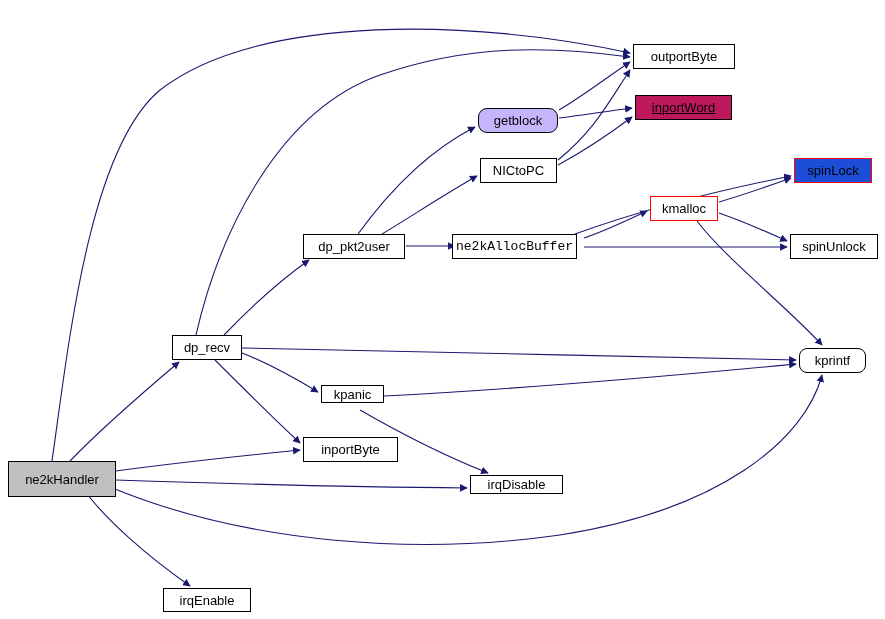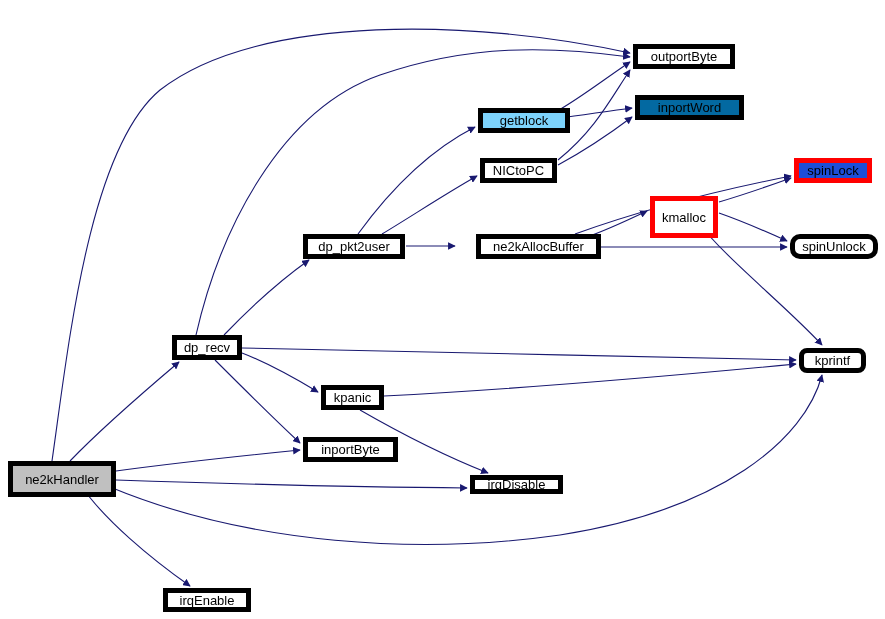--- a/index.html
+++ b/index.html
@@ -18,21 +18,21 @@
   #edges {
     position: absolute;
     left: 0;
     top: 0;
     width: 885px;
     height: 619px;
   }
   .node {
     position: absolute;
     box-sizing: border-box;
-    border: 5px solid #4d7c0f;
+    border: 1px solid #4d7c0f;
     background: #ffffff;
     display: flex;
     align-items: center;
     justify-content: center;
     font-size: 13px;
     color: #000000;
     white-space: nowrap;
     cursor: pointer;
   }
 </style>
@@ -69,28 +69,28 @@
       <path d="M584,238 C605,231 626,221 647,211" fill="none" stroke="#191970" stroke-width="1.1" marker-end="url(#arrowhead)"></path>
       <path d="M575,234 C650,207 720,190 791,176" fill="none" stroke="#191970" stroke-width="1.1" marker-end="url(#arrowhead)"></path>
       <path d="M584,247 C652,247 720,247 787,247" fill="none" stroke="#191970" stroke-width="1.1" marker-end="url(#arrowhead)"></path>
       <path d="M719,202 C743,195 766,187 791,178" fill="none" stroke="#191970" stroke-width="1.1" marker-end="url(#arrowhead)"></path>
       <path d="M719,213 C742,221 765,231 787,241" fill="none" stroke="#191970" stroke-width="1.1" marker-end="url(#arrowhead)"></path>
       <path d="M697,221 C725,258 785,305 822,345" fill="none" stroke="#191970" stroke-width="1.1" marker-end="url(#arrowhead)"></path>
     </svg>
   <div id="nodes">
       <div class="node" style="left: 8px; top: 461px; width: 108px; height: 36px; background: rgb(192, 192, 192); border-color: rgb(0, 0, 0);">ne2kHandler</div>
       <div class="node" style="left: 633px; top: 44px; width: 102px; height: 25px; background: rgb(255, 255, 255); border-color: rgb(0, 0, 0);">outportByte</div>
-      <div class="node" style="left: 635px; top: 95px; width: 109px; height: 25px; background: #0369a1; border-color: rgb(0, 0, 0);">inportWord</div>
-      <div class="node" style="left: 478px; top: 108px; width: 92px; height: 25px; background: #7dd3fc; border-color: rgb(0, 0, 0);">getblock</div>
+      <div class="node" style="left: 635px; top: 95px; width: 97px; height: 25px; background: #be185d; border-color: rgb(0, 0, 0); text-decoration: underline;">inportWord</div>
+      <div class="node" style="left: 478px; top: 108px; width: 80px; height: 25px; background: #c4b5fd; border-color: rgb(0, 0, 0); border-radius: 9px;">getblock</div>
       <div class="node" style="left: 480px; top: 158px; width: 77px; height: 25px; background: rgb(255, 255, 255); border-color: rgb(0, 0, 0);">NICtoPC</div>
       <div class="node" style="left: 794px; top: 158px; width: 78px; height: 25px; background: #1d4ed8; border-color: rgb(255, 0, 0);">spinLock</div>
-      <div class="node" style="left: 650px; top: 196px; width: 68px; height: 42px; background: rgb(255, 255, 255); border-color: rgb(255, 0, 0);">kmalloc</div>
+      <div class="node" style="left: 650px; top: 196px; width: 68px; height: 25px; background: rgb(255, 255, 255); border-color: rgb(255, 0, 0);">kmalloc</div>
       <div class="node" style="left: 303px; top: 234px; width: 102px; height: 25px; background: rgb(255, 255, 255); border-color: rgb(0, 0, 0);">dp_pkt2user</div>
-      <div class="node" style="left: 476px; top: 234px; width: 125px; height: 25px; background: rgb(255, 255, 255); border-color: rgb(0, 0, 0);">ne2kAllocBuffer</div>
-      <div class="node" style="left: 790px; top: 234px; width: 88px; height: 25px; background: rgb(255, 255, 255); border-color: rgb(0, 0, 0); border-radius: 10px;">spinUnlock</div>
+      <div class="node" style="left: 452px; top: 234px; width: 125px; height: 25px; background: rgb(255, 255, 255); border-color: rgb(0, 0, 0); font-family: Liberation Mono, monospace;">ne2kAllocBuffer</div>
+      <div class="node" style="left: 790px; top: 234px; width: 88px; height: 25px; background: rgb(255, 255, 255); border-color: rgb(0, 0, 0);">spinUnlock</div>
       <div class="node" style="left: 172px; top: 335px; width: 70px; height: 25px; background: rgb(255, 255, 255); border-color: rgb(0, 0, 0);">dp_recv</div>
       <div class="node" style="left: 799px; top: 348px; width: 67px; height: 25px; background: rgb(255, 255, 255); border-color: rgb(0, 0, 0); border-radius: 8px;">kprintf</div>
-      <div class="node" style="left: 321px; top: 385px; width: 63px; height: 25px; background: rgb(255, 255, 255); border-color: rgb(0, 0, 0);">kpanic</div>
+      <div class="node" style="left: 321px; top: 385px; width: 63px; height: 18px; background: rgb(255, 255, 255); border-color: rgb(0, 0, 0);">kpanic</div>
       <div class="node" style="left: 303px; top: 437px; width: 95px; height: 25px; background: rgb(255, 255, 255); border-color: rgb(0, 0, 0);">inportByte</div>
       <div class="node" style="left: 470px; top: 475px; width: 93px; height: 19px; background: rgb(255, 255, 255); border-color: rgb(0, 0, 0);">irqDisable</div>
       <div class="node" style="left: 163px; top: 588px; width: 88px; height: 24px; background: rgb(255, 255, 255); border-color: rgb(0, 0, 0);">irqEnable</div>
     </div>
 </div>
 
 </body></html>

